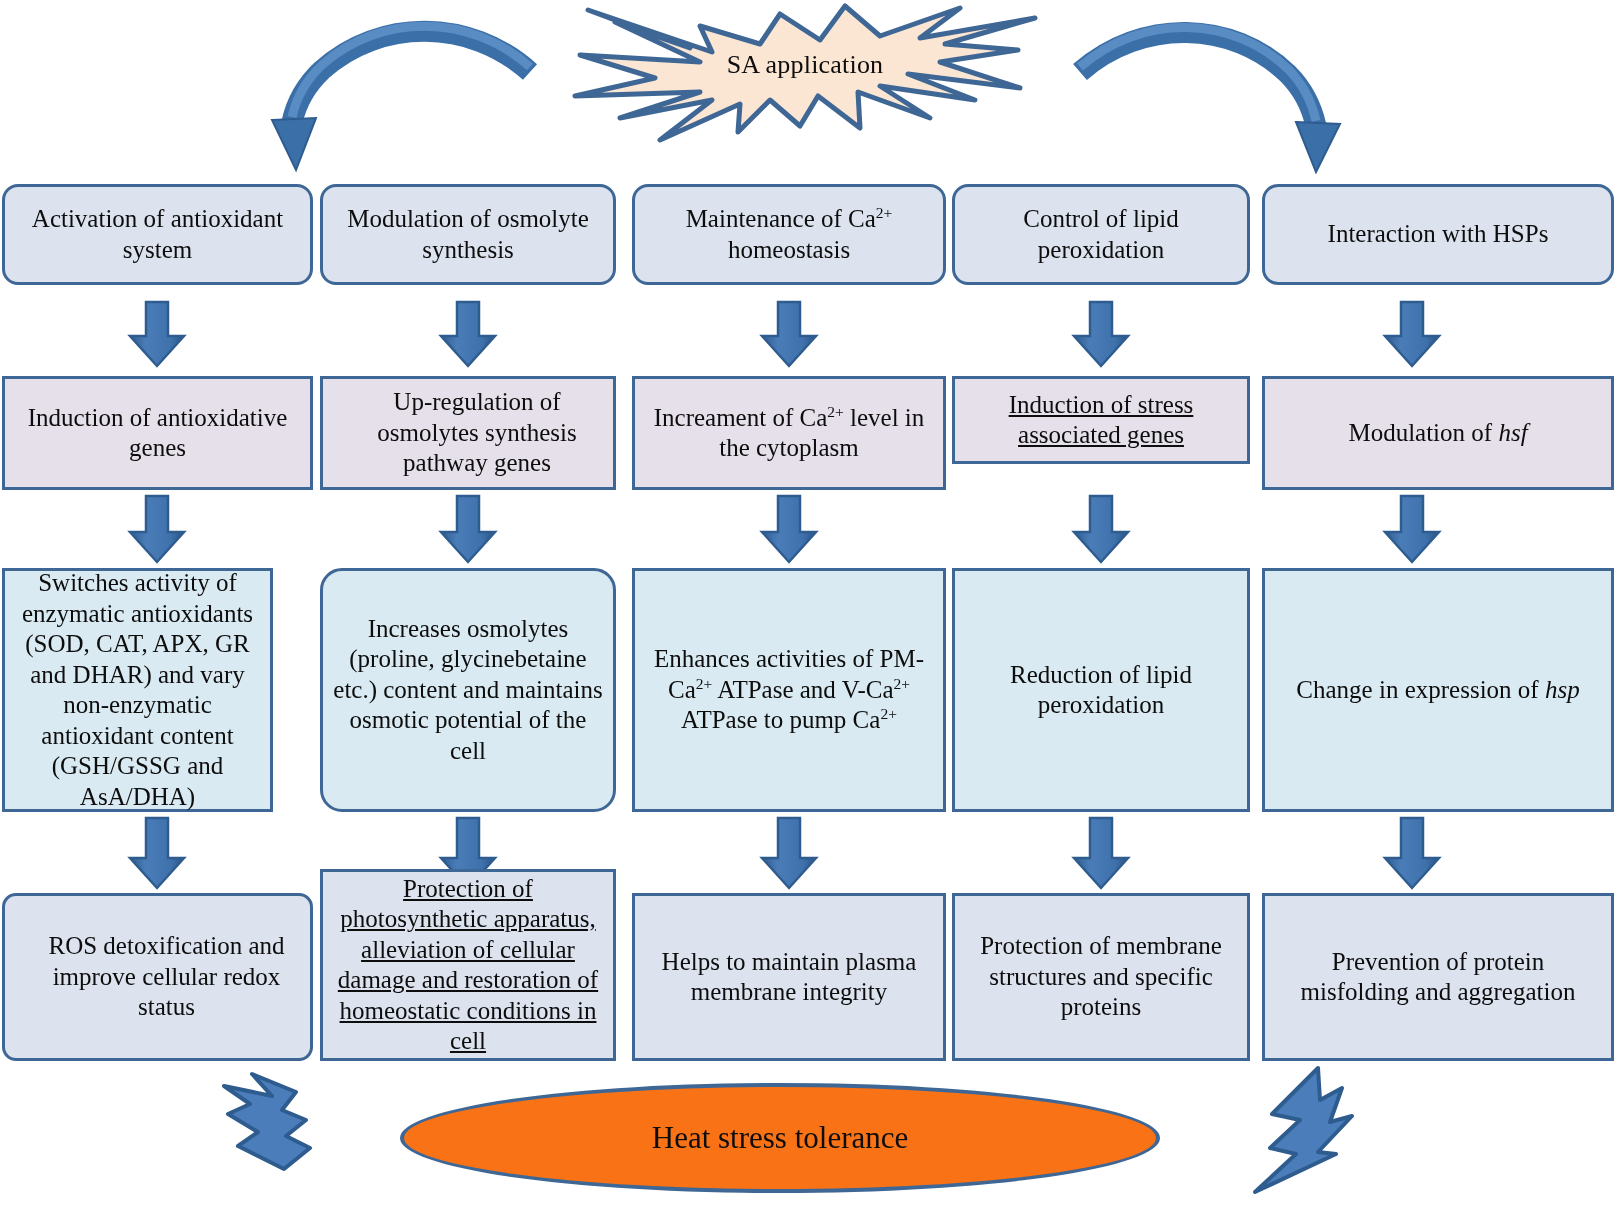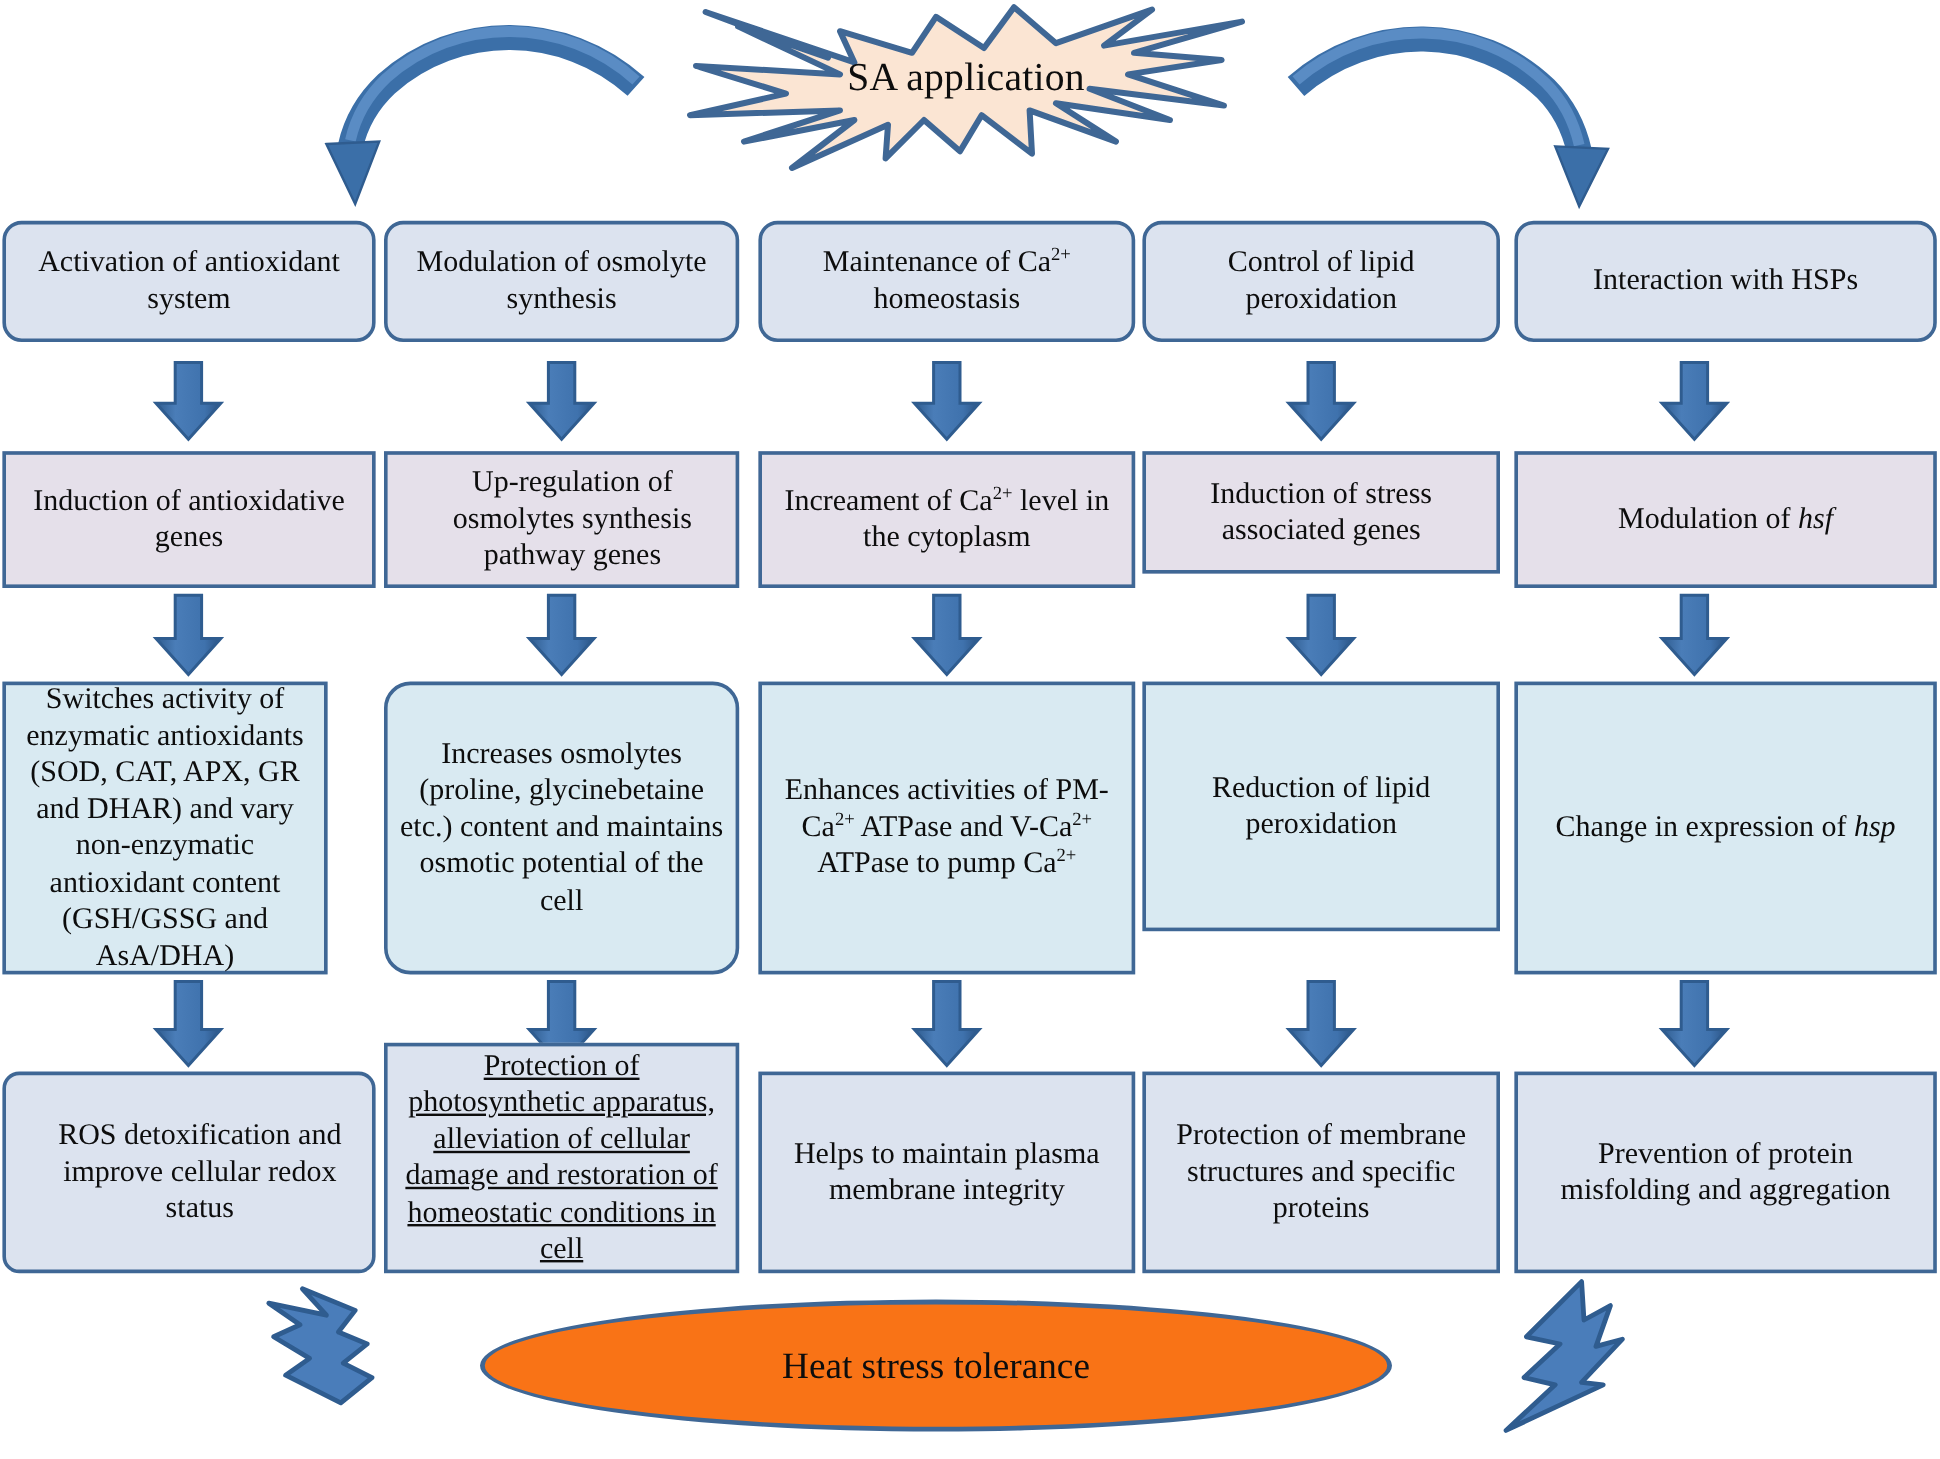--- a/index.html
+++ b/index.html
@@ -27,21 +27,21 @@
   
   .starwrap {
     position: absolute;
     left: 570px; top: 0px;
     width: 470px; height: 130px;
   }
   .star-label {
     position: absolute;
     left: 0; top: 0; width: 470px; height: 130px;
     display: flex; align-items: center; justify-content: center;
-    font-size: 33px;
+    font-size: 26px;
     letter-spacing: .2px;
   }
 
   
   .box {
     position: absolute;
     border: 3px solid #3f6795;
     display: flex;
     align-items: center;
     justify-content: center;
@@ -195,37 +195,37 @@
 
   <div class="box row2" style="left:2px;  top:376px; width:311px; height:114px;">
     <span class="txt">Induction of antioxidative genes</span>
   </div>
   <div class="box row2" style="left:320px; top:376px; width:296px; height:114px;padding-left:28px;">
     <span class="txt">Up-regulation of osmolytes synthesis pathway genes</span>
   </div>
   <div class="box row2" style="left:632px; top:376px; width:314px; height:114px;">
     <span class="txt">Increament of Ca<sup>2+</sup> level in the cytoplasm</span>
   </div>
-  <div class="box row2" style="left:952px; top:376px; width:298px; height:102px;">
+  <div class="box row2" style="left:952px; top:376px; width:298px; height:88px;text-decoration:underline;">
     <span class="txt">Induction of stress associated genes</span>
   </div>
   <div class="box row2" style="left:1262px; top:376px; width:352px; height:114px;">
     <span class="txt">Modulation of <i>hsf</i></span>
   </div>
 
   <div class="box row3" style="left:2px;  top:568px; width:271px; height:244px;">
     <span class="txt">Switches activity of enzymatic antioxidants (SOD, CAT, APX, GR and DHAR) and vary non-enzymatic  antioxidant content (GSH/GSSG and AsA/DHA)</span>
   </div>
   <div class="box row3" style="left:320px; top:568px; width:296px; height:244px;border-radius:22px;">
     <span class="txt">Increases osmolytes (proline, glycinebetaine etc.) content and maintains osmotic potential of the cell</span>
   </div>
   <div class="box row3" style="left:632px; top:568px; width:314px; height:244px;">
     <span class="txt">Enhances  activities  of PM-Ca<sup>2+</sup> ATPase and V-Ca<sup>2+</sup> ATPase to pump Ca<sup>2+</sup></span>
   </div>
-  <div class="box row3" style="left:952px; top:568px; width:298px; height:208px;text-align:center;">
+  <div class="box row3" style="left:952px; top:568px; width:298px; height:244px;text-align:center;">
     <span class="txt">Reduction of lipid peroxidation</span>
   </div>
   <div class="box row3" style="left:1262px; top:568px; width:352px; height:244px;">
     <span class="txt">Change in expression of <i>hsp</i></span>
   </div>
 
   <div class="box row4 rounded" style="left:2px;  top:893px; width:311px; height:168px;">
     <span class="txt">ROS detoxification and improve cellular  redox status</span>
   </div>
   <div class="box row4" style="left:320px; top:869px; width:296px; height:192px;text-decoration:underline;">

